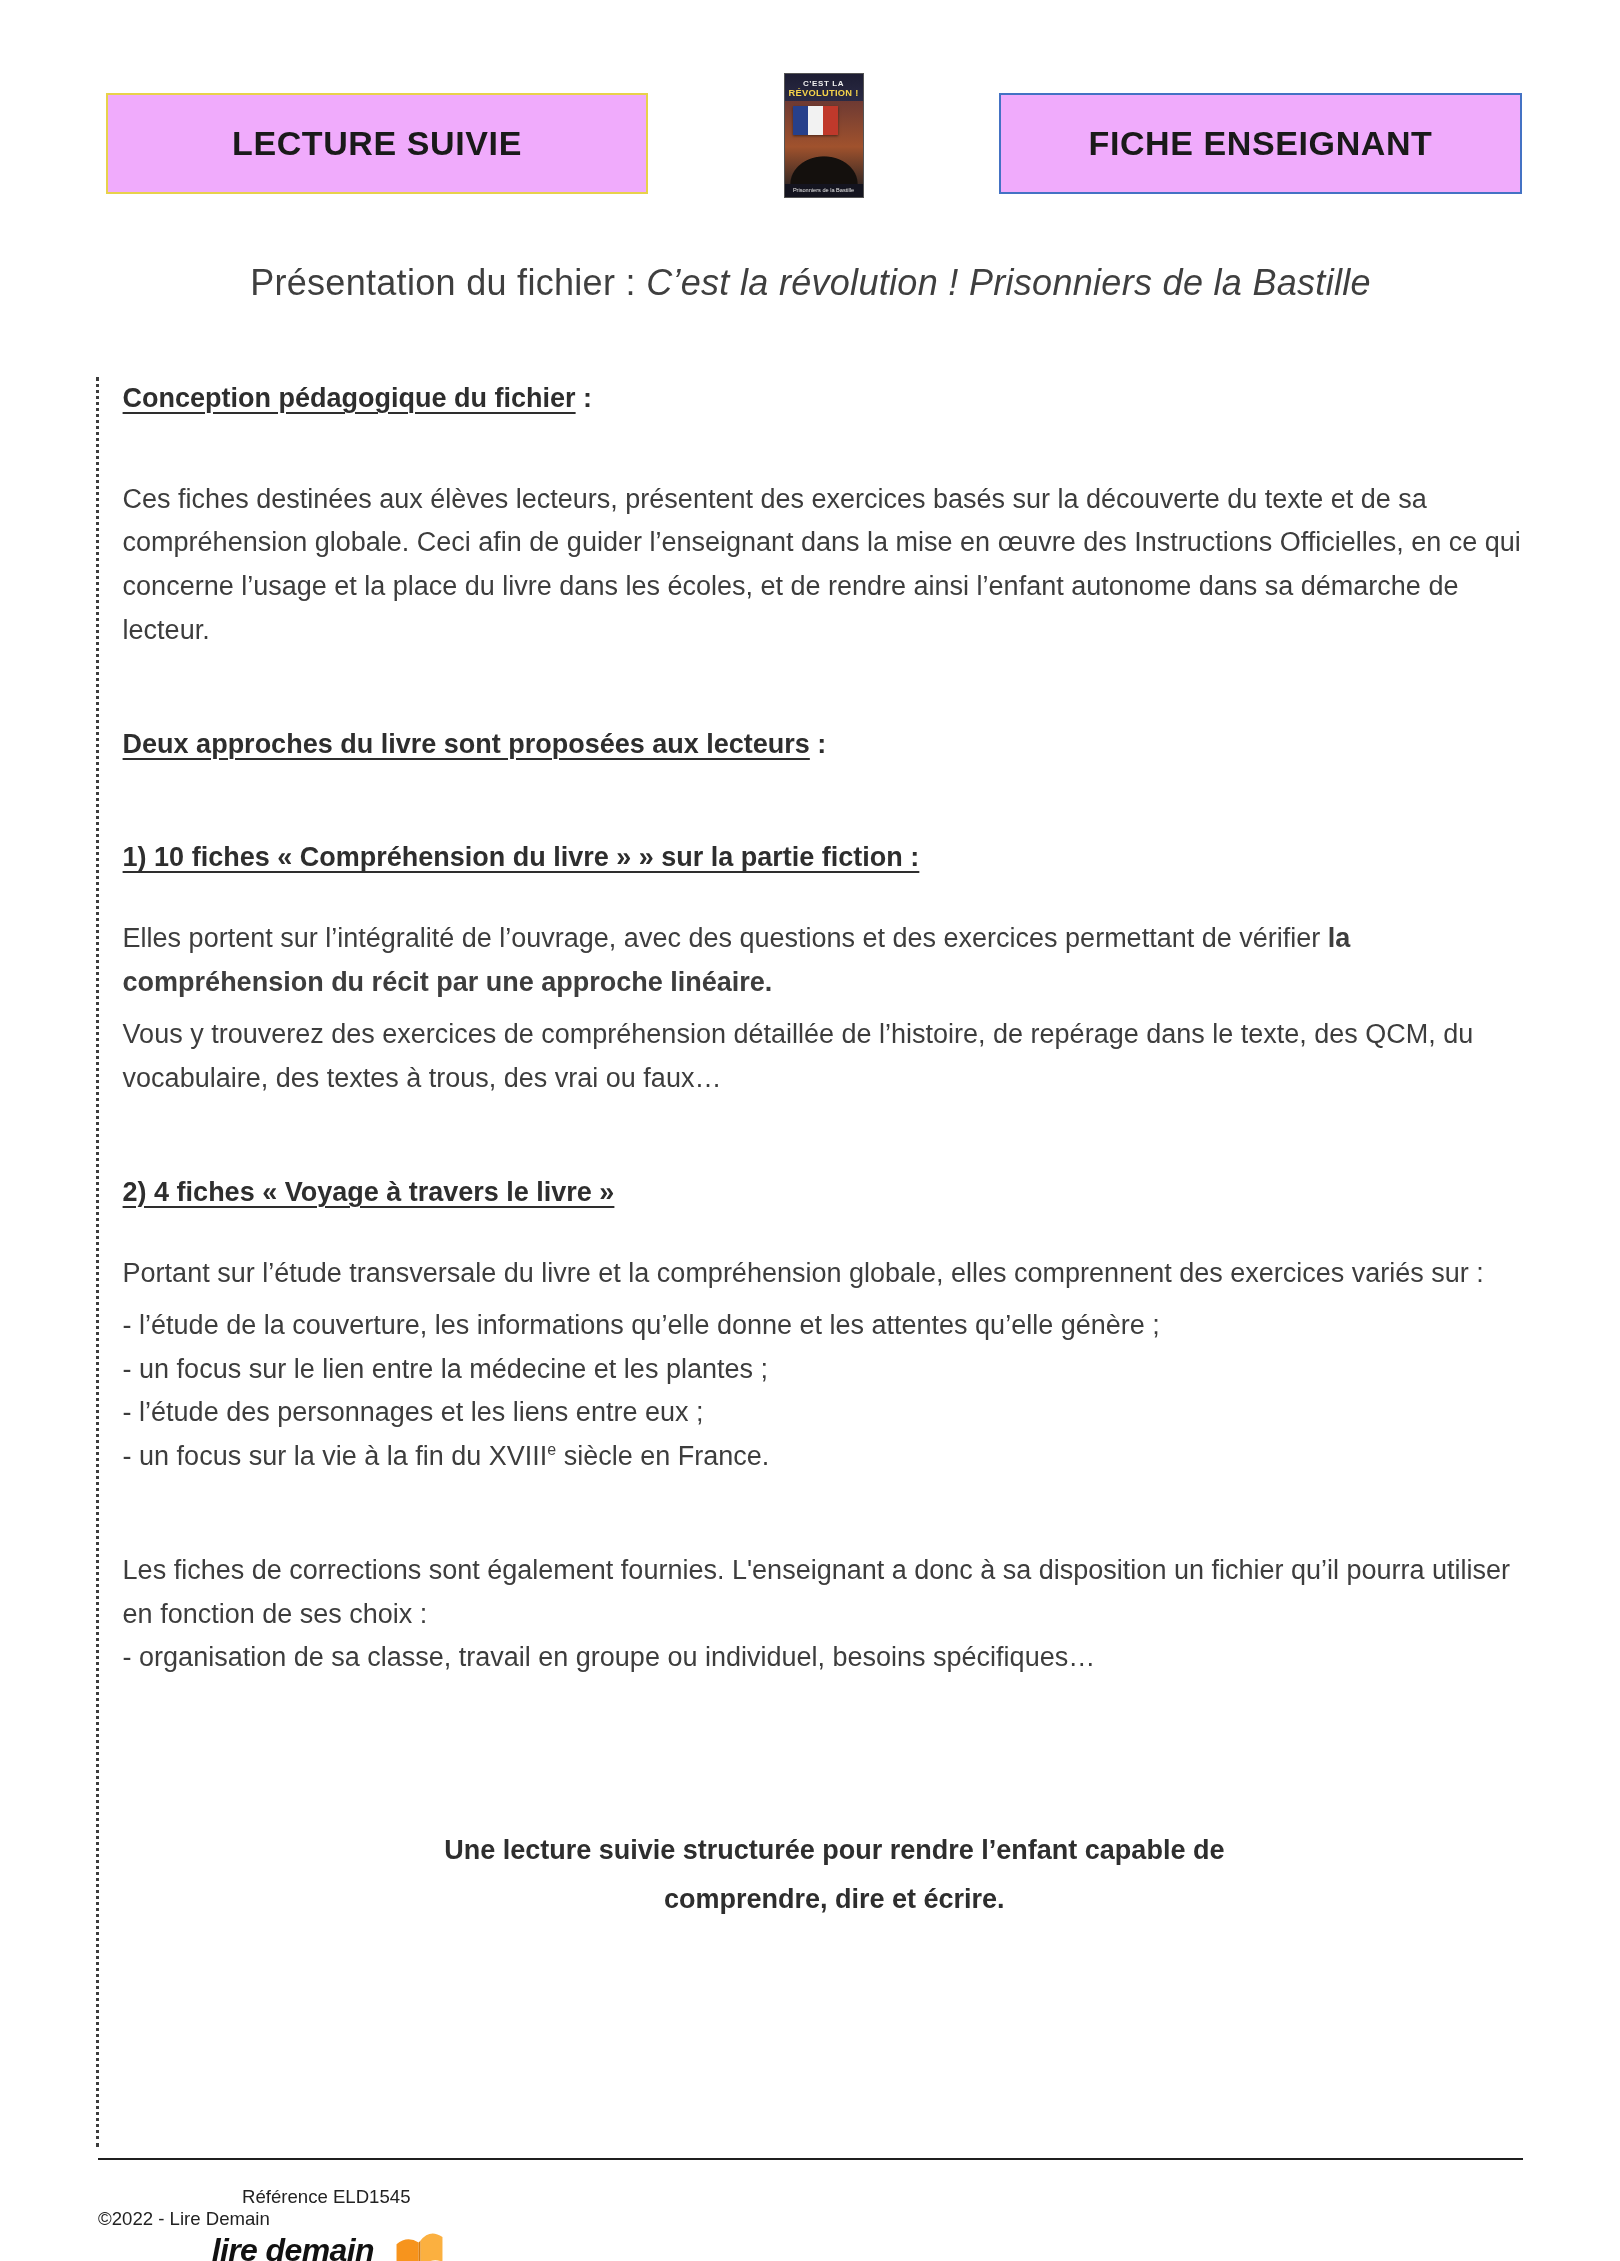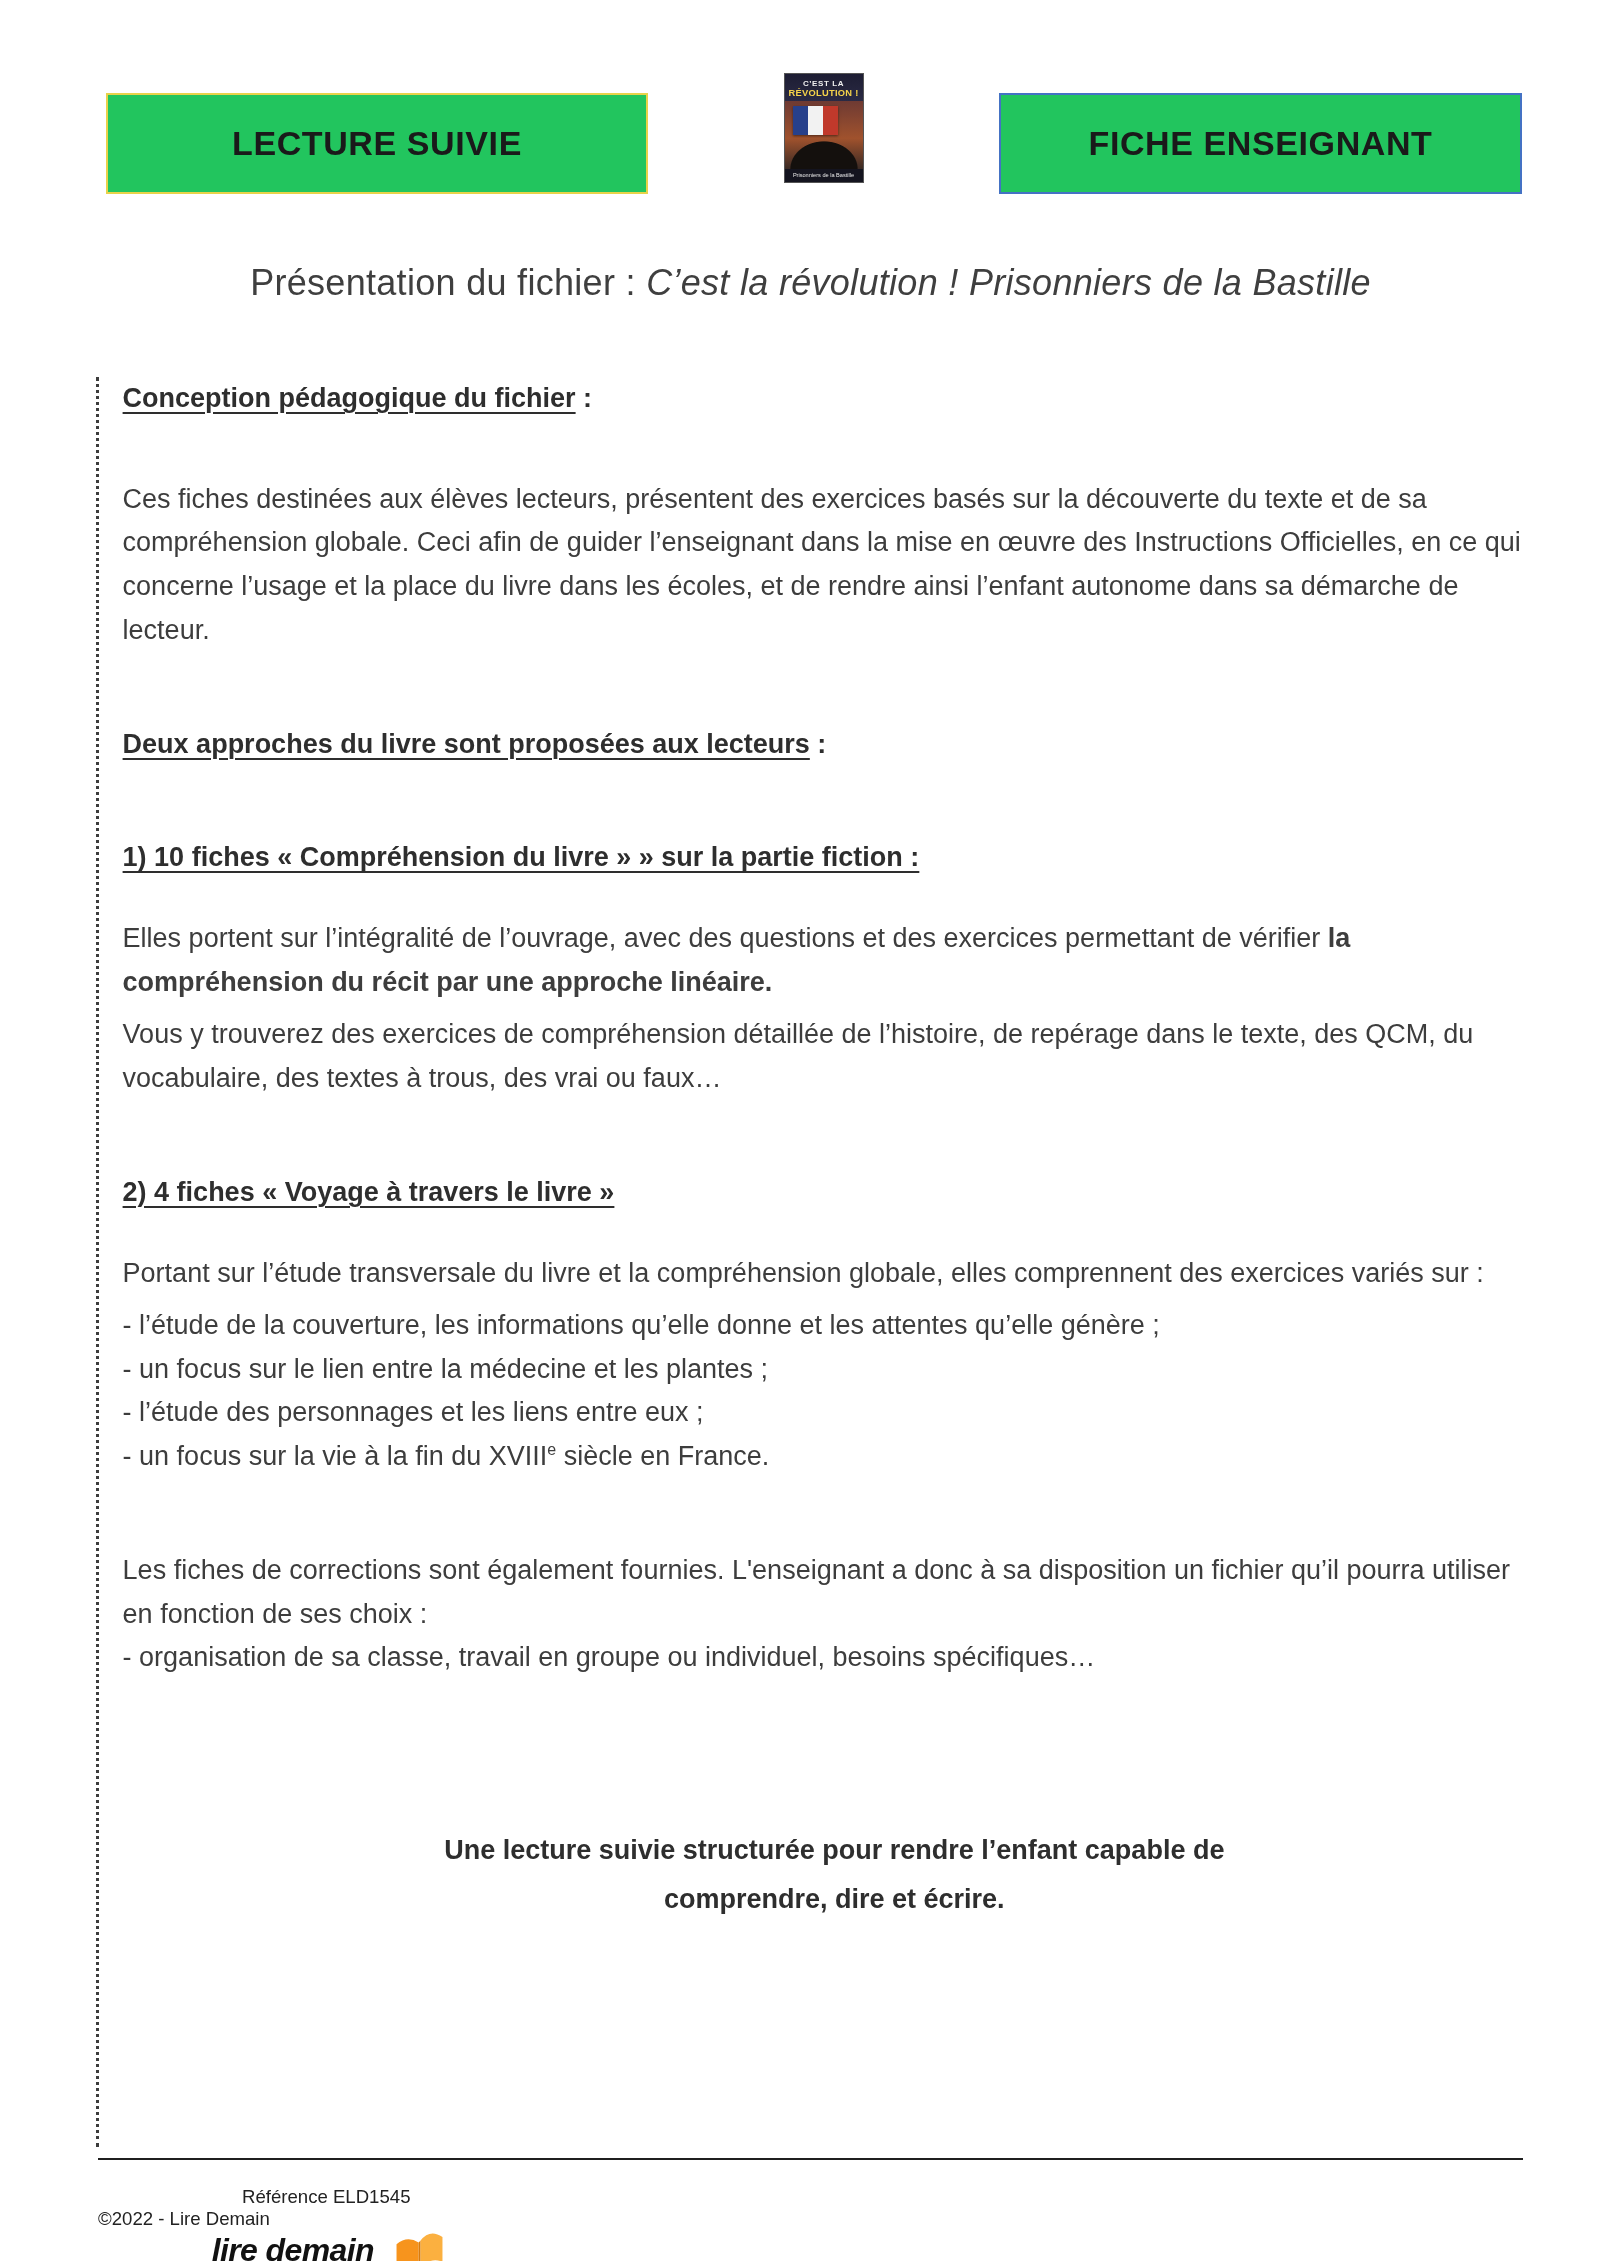--- a/index.html
+++ b/index.html
@@ -21,27 +21,27 @@
     justify-content:space-between;
     align-items:flex-start;
     padding:93px 99px 0 106px;
     height:205px;
   }
   .label-box {
     height:101px;
     display:flex; align-items:center; justify-content:center;
     font-size:34px; font-weight:bold; color:#1a1a1a;
     letter-spacing:0.6px;
-    background:#22c55e;
+    background:#f0abfc;
   }
   .box-yellow { width:542px; border:2.5px solid #e8d24a; }
   .box-blue   { width:523px; border:2.5px solid #4472c4; }
 
   .cover {
-    width:80px; height:110px;
+    width:80px; height:125px;
     margin-top:-20px;
     background:#23233a;
     border:0.6px solid #555;
     display:flex; flex-direction:column;
     overflow:hidden;
   }
   .cover-band {
     padding:5px 2.5px 2.5px 2.5px;
     text-align:center;
     background:linear-gradient(180deg,#1d1d33,#2a2a44);

